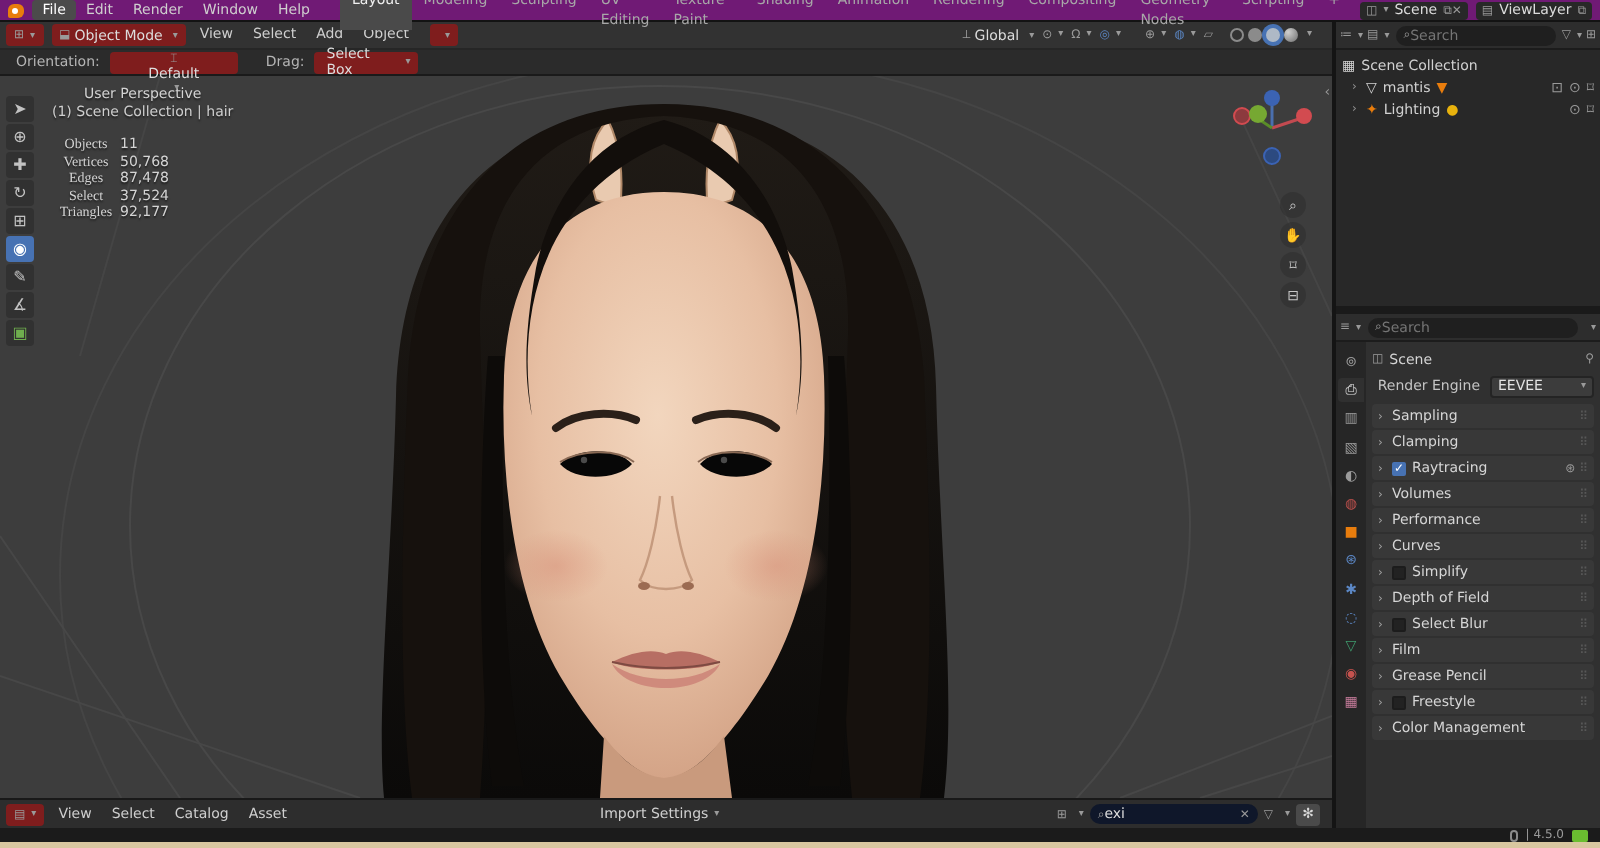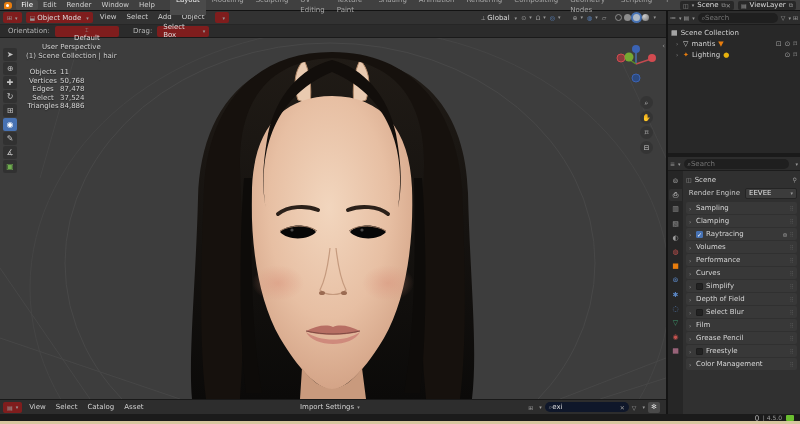--- a/index.html
+++ b/index.html
@@ -3,21 +3,21 @@
 <meta charset="utf-8">
 <style>
   * { margin:0; padding:0; box-sizing:border-box; }
   html,body { width:800px; height:424px; overflow:hidden; background:#1d1d1d;
     font-family:"DejaVu Sans", sans-serif; font-size:7px; color:#c9c9c9;
     -webkit-font-smoothing:antialiased; }
   .app { position:relative; width:800px; height:424px; background:#1d1d1d; }
 
   
   .topbar { position:absolute; left:0; top:0; width:800px; height:11px;
-    display:flex; align-items:center; background:#404040; border-bottom:1px solid #131313; z-index:30;}
+    display:flex; align-items:center; background:#701a75; border-bottom:1px solid #131313; z-index:30;}
   .blender-logo { width:9px; height:7px; margin:0 4px 0 4px; background:#e87d0d;
     border-radius:3px 3px 3px 1px; position:relative; }
   .blender-logo:after{content:"";position:absolute;left:2px;top:2px;width:3px;height:3px;border-radius:50%;background:#fff;}
   .menu-item { padding:0 5px; line-height:10px; color:#cfcfcf; border-radius:2px; cursor:default;}
   .menu-item.hl { background:#4b4b4b; color:#fff; }
   .ws-tabs { display:flex; margin-left:10px; }
   .ws-tab { padding:0 6px; line-height:10px; color:#a8a8a8; border-radius:3px 3px 0 0;}
   .ws-tab.active { background:#4a4a4a; color:#f0f0f0; }
   .topbar-right { margin-left:auto; display:flex; align-items:center; margin-right:4px;}
   .id-widget { display:flex; align-items:center; background:#282828; border-radius:2px;
@@ -43,21 +43,21 @@
     background:#2b2b2b; display:flex; align-items:center; border-bottom:1px solid #1a1a1a; z-index:20;}
   .ts-label { color:#b5b5b5; margin:0 3px 0 8px; }
 
   
   .viewport { position:absolute; left:0; top:38px; width:666px; height:361px;
     background:#3d3d3d; overflow:hidden;text-align:center; }
   .overlay-text { position:absolute; left:26px; top:5px; color:#d4d4d4; text-shadow:0 1px 1px #0008; line-height:9px;}
   .overlay-text .dim { color:#cfcfcf; }
   .stats { margin-top:7px; }
   .stat-row { display:flex; line-height:8.6px; }
-  .stat-row span:first-child { width:34px; }
+  .stat-row span:first-child { width:34px;font-family:Liberation Serif, serif; }
 
   .vtoolbar { position:absolute; left:3px; top:10px; display:flex; flex-direction:column; gap:1px; }
   .vtool { width:14px; height:13px; background:#2e2e2ecc; border-radius:2px; color:#c2c2c2;
     display:flex; align-items:center; justify-content:center; font-size:8px; }
   .vtool.active { background:#4772b3; color:#fff; }
 
   .navgizmo { position:absolute; right:8px; top:6px; width:44px; height:120px;}
   .navbtn { position:absolute; left:26px; width:13px; height:13px; border-radius:50%;
     background:#2e2e2e99; color:#c7c7c7; display:flex; align-items:center; justify-content:center; font-size:7px;}
   .collapse-arrow { position:absolute; right:1px; top:4px; color:#9a9a9a; font-size:7px; }
@@ -312,21 +312,21 @@
         <div class="stat-row">
             <span>Edges</span>
             <span>87,478</span>
           </div>
         <div class="stat-row">
             <span>Select</span>
             <span>37,524</span>
           </div>
         <div class="stat-row">
             <span>Triangles</span>
-            <span>84,886</span>
+            <span>92,177</span>
           </div>
       </div>
     </div>
 
     
     <div class="vtoolbar">
       <div class="vtool">➤</div>
       <div class="vtool">⊕</div>
       <div class="vtool">✚</div>
       <div class="vtool">↻</div>

